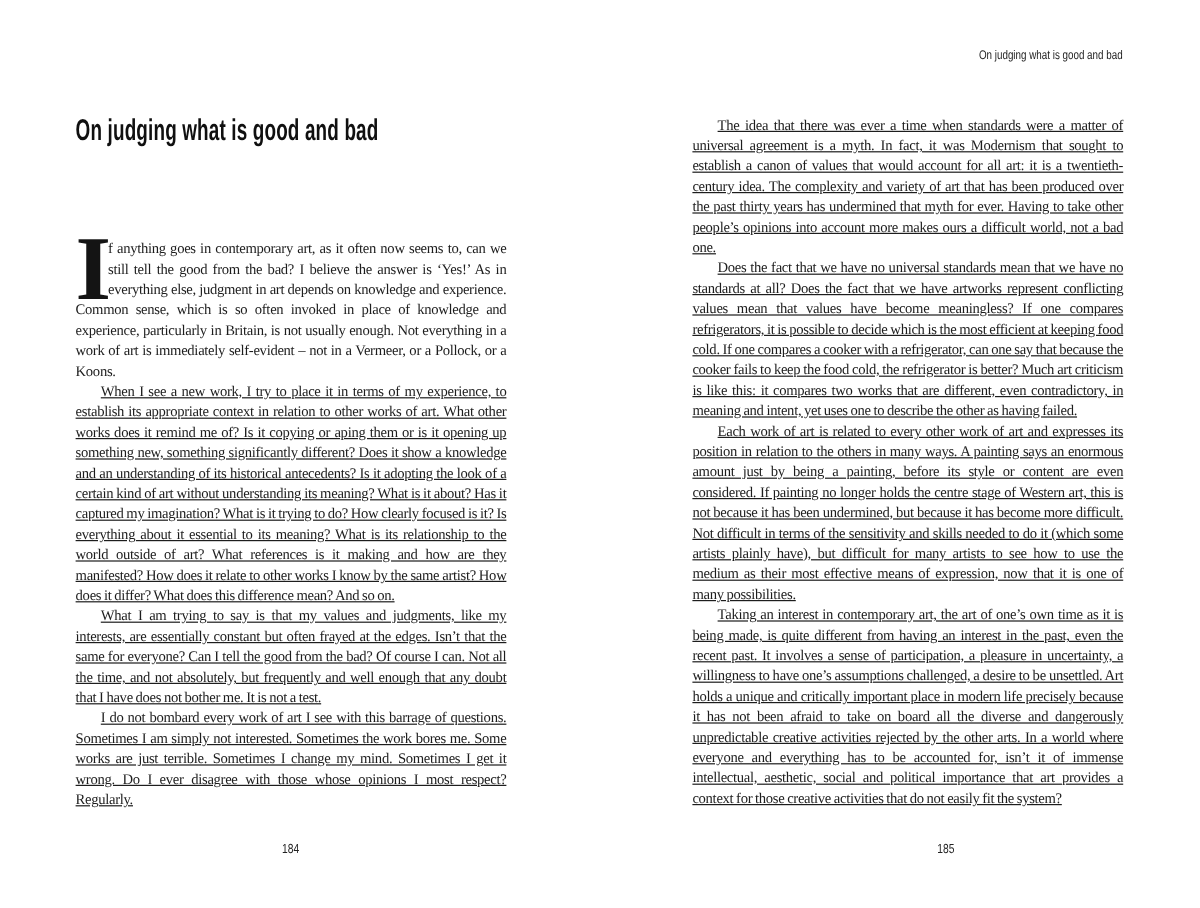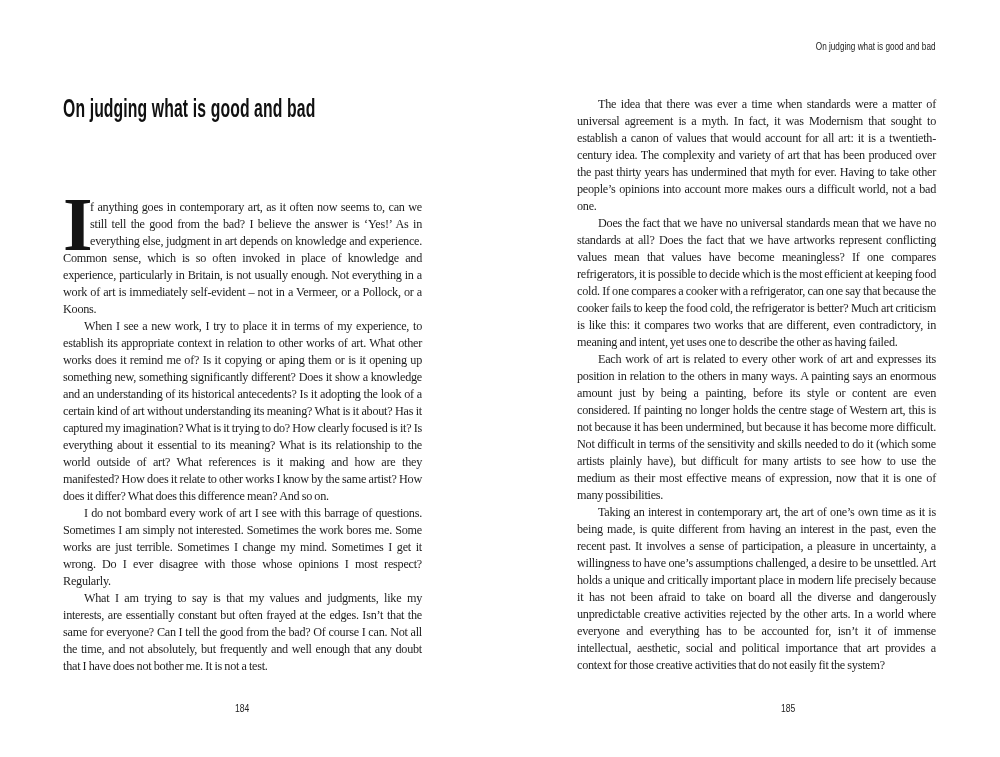--- a/index.html
+++ b/index.html
@@ -63,21 +63,21 @@
     margin: 0;
     text-align: justify;
     font-size: 12.2px;
     line-height: 17px;
     color: #1d1d1d;
     letter-spacing: -0.25px;
     word-spacing: -0.5px;
     hyphens: auto;
     -webkit-hyphens: auto;
   }
-  .body-col p.indent { text-indent: 21px; }
+  .body-col p.indent { text-indent: 21px; text-decoration: underline; }
   
   .dropcap-box {
     float: left;
     width: 27px;
     height: 50px;
     position: relative;
   }
   .dropcap-box .glyph {
     position: absolute;
     left: 0;
@@ -107,22 +107,22 @@
       <span class="condensed">On judging what is good and bad</span>
     </h1>
 
     <div class="body-col left-body">
       <p class="para">
         <span class="dropcap-box">
             <span class="glyph">I</span>
           </span><span>f anything goes in contemporary art, as it often now seems to, can we still tell the good from the bad? I believe the answer is ‘Yes!’ As in everything else, judgment in art depends on knowledge and experience. Common sense, which is so often invoked in place of knowledge and experience, particularly in Britain, is not usually enough. Not everything in a work of art is immediately self-evident – not in a Vermeer, or a Pollock, or a Koons.</span>
       </p>
       <p class="para indent">When I see a new work, I try to place it in terms of my experience, to establish its appropriate context in relation to other works of art. What other works does it remind me of? Is it copying or aping them or is it opening up something new, something significantly different? Does it show a knowledge and an understanding of its historical antecedents? Is it adopting the look of a certain kind of art without understanding its meaning? What is it about? Has it captured my imagination? What is it trying to do? How clearly focused is it? Is everything about it essential to its meaning? What is its relationship to the world outside of art? What references is it making and how are they manifested? How does it relate to other works I know by the same artist? How does it differ? What does this difference mean? And so on.</p>
+      <p class="para indent">What I am trying to say is that my values and judgments, like my interests, are essentially constant but often frayed at the edges. Isn’t that the same for everyone? Can I tell the good from the bad? Of course I can. Not all the time, and not absolutely, but frequently and well enough that any doubt that I have does not bother me. It is not a test.</p>
       <p class="para indent">I do not bombard every work of art I see with this barrage of questions. Sometimes I am simply not interested. Sometimes the work bores me. Some works are just terrible. Sometimes I change my mind. Sometimes I get it wrong. Do I ever disagree with those whose opinions I most respect? Regularly.</p>
-      <p class="para indent">What I am trying to say is that my values and judgments, like my interests, are essentially constant but often frayed at the edges. Isn’t that the same for everyone? Can I tell the good from the bad? Of course I can. Not all the time, and not absolutely, but frequently and well enough that any doubt that I have does not bother me. It is not a test.</p>
     </div>
 
     <div class="folio folio-left">
       <span class="condensed-sm">184</span>
     </div>
   </section>
 
   <section>
     <div class="running-header">
       <span class="condensed-sm">On judging what is good and bad</span>

